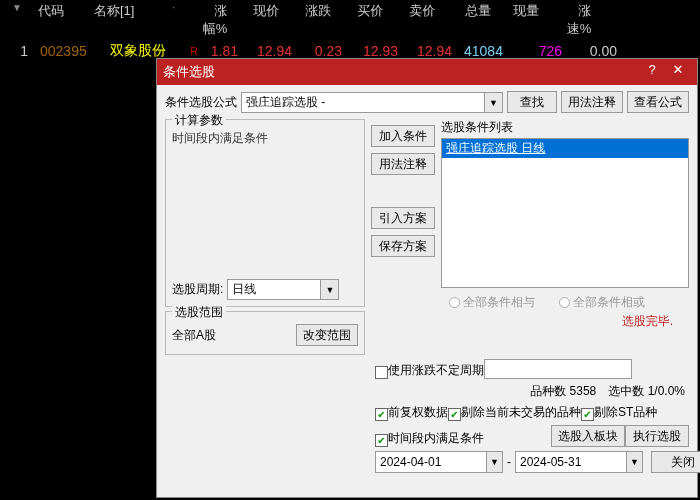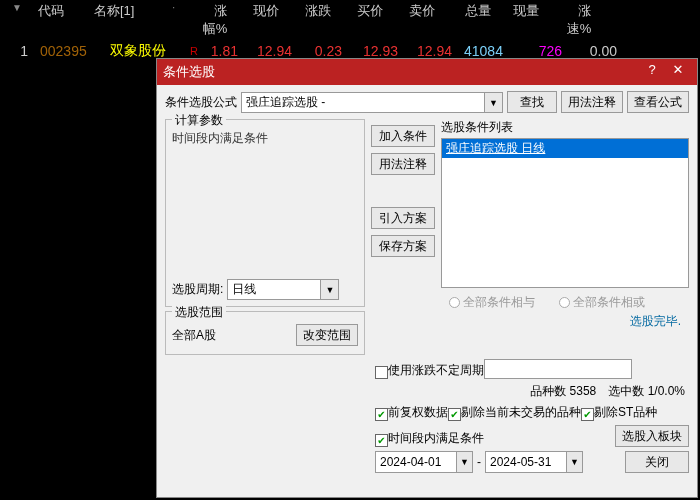--- a/index.html
+++ b/index.html
@@ -37,31 +37,31 @@
 .fs-params-text { color: #333; margin-top: 4px; font-size: 12px; }
 .period-row { position: absolute; bottom: 6px; left: 6px; display: flex; align-items: center; gap: 4px; }
 .btn-col { display: flex; flex-direction: column; gap: 6px; width: 64px; padding-top: 6px; }
 .right-col { flex: 1; }
 .listbox { border: 1px solid #999; background: #fff; height: 150px; font-size: 12px; }
 .list-item { padding: 1px 4px; text-decoration: underline; }
 .list-item.selected { background: #006fd6; color: #fff; }
 .radios { display: flex; gap: 24px; margin: 6px 0 2px 8px; color: #999; font-size: 12px; }
 .radio { display: flex; align-items: center; gap: 3px; }
 .radio-dot { width: 11px; height: 11px; border: 1px solid #aaa; border-radius: 50%; background: #fff; }
-.status-done { color: #0369a1; text-align: right; margin-right: 8px; font-size: 12px; }
+.status-done { color: #b91c1c; text-align: right; margin-right: 16px; font-size: 12px; }
 
 .fs-scope { width: 200px; height: 44px; margin-top: 4px; display: flex; align-items: center; justify-content: space-between; padding: 10px 6px 6px; }
 .lower { margin-top: 4px; }
 .row-flex { display: flex; align-items: flex-end; margin: 4px 0; }
 .chk { width: 13px; height: 13px; border: 1px solid #666; background: #fff; display: inline-flex; align-items: center; justify-content: center; font-size: 10px; color: #090; cursor: pointer; }
 .txtbox { border: 1px solid #999; background: #fff; height: 20px; padding: 0 3px; font-size: 12px; }
 .txtbox.wide { width: 148px; }
 .count-row { display: flex; justify-content: flex-end; gap: 12px; font-size: 12px; margin: 2px 4px; }
 .date-row { display: flex; align-items: center; gap: 4px; margin-top: 4px; }
-.date-combo { display: flex; border: 1px solid #999; background: #fff; height: 22px; }
+.date-combo { display: flex; border: 1px solid #999; background: #fff; height: 22px; gap: 30px; }
 .date-combo input { border: none; width: 80px; padding: 0 4px; font-size: 12px; }
 .date-combo .arrow { width: 16px; background: #e8e8e8; border-left: 1px solid #999; text-align: center; line-height: 20px; font-size: 9px; }
 .spacer { flex: 1; }
 </style>
 </head>
 <body>
 
 <div class="stock-header">
   <span class="dropdown-icon">▼</span>
   <span style="width:56px">代码</span>
@@ -173,20 +173,21 @@
         <div class="chk">✔</div>
         <span>剔除当前未交易的品种</span>
         <div class="chk">✔</div>
         <span>剔除ST品种</span>
       </div>
       <div class="row-flex">
         <div class="chk">✔</div>
         <span>时间段内满足条件</span>
         <div class="spacer"></div>
         <button class="btn" style="min-width:74px">选股入板块</button>
+        <button class="btn" style="min-width:64px">执行选股</button>
       </div>
       <div class="date-row">
         <div class="date-combo">
           <input value="2024-04-01" style="">
           <div class="arrow">▼</div>
         </div>
         <span>-</span>
         <div class="date-combo">
           <input value="2024-05-31" style="">
           <div class="arrow">▼</div>

